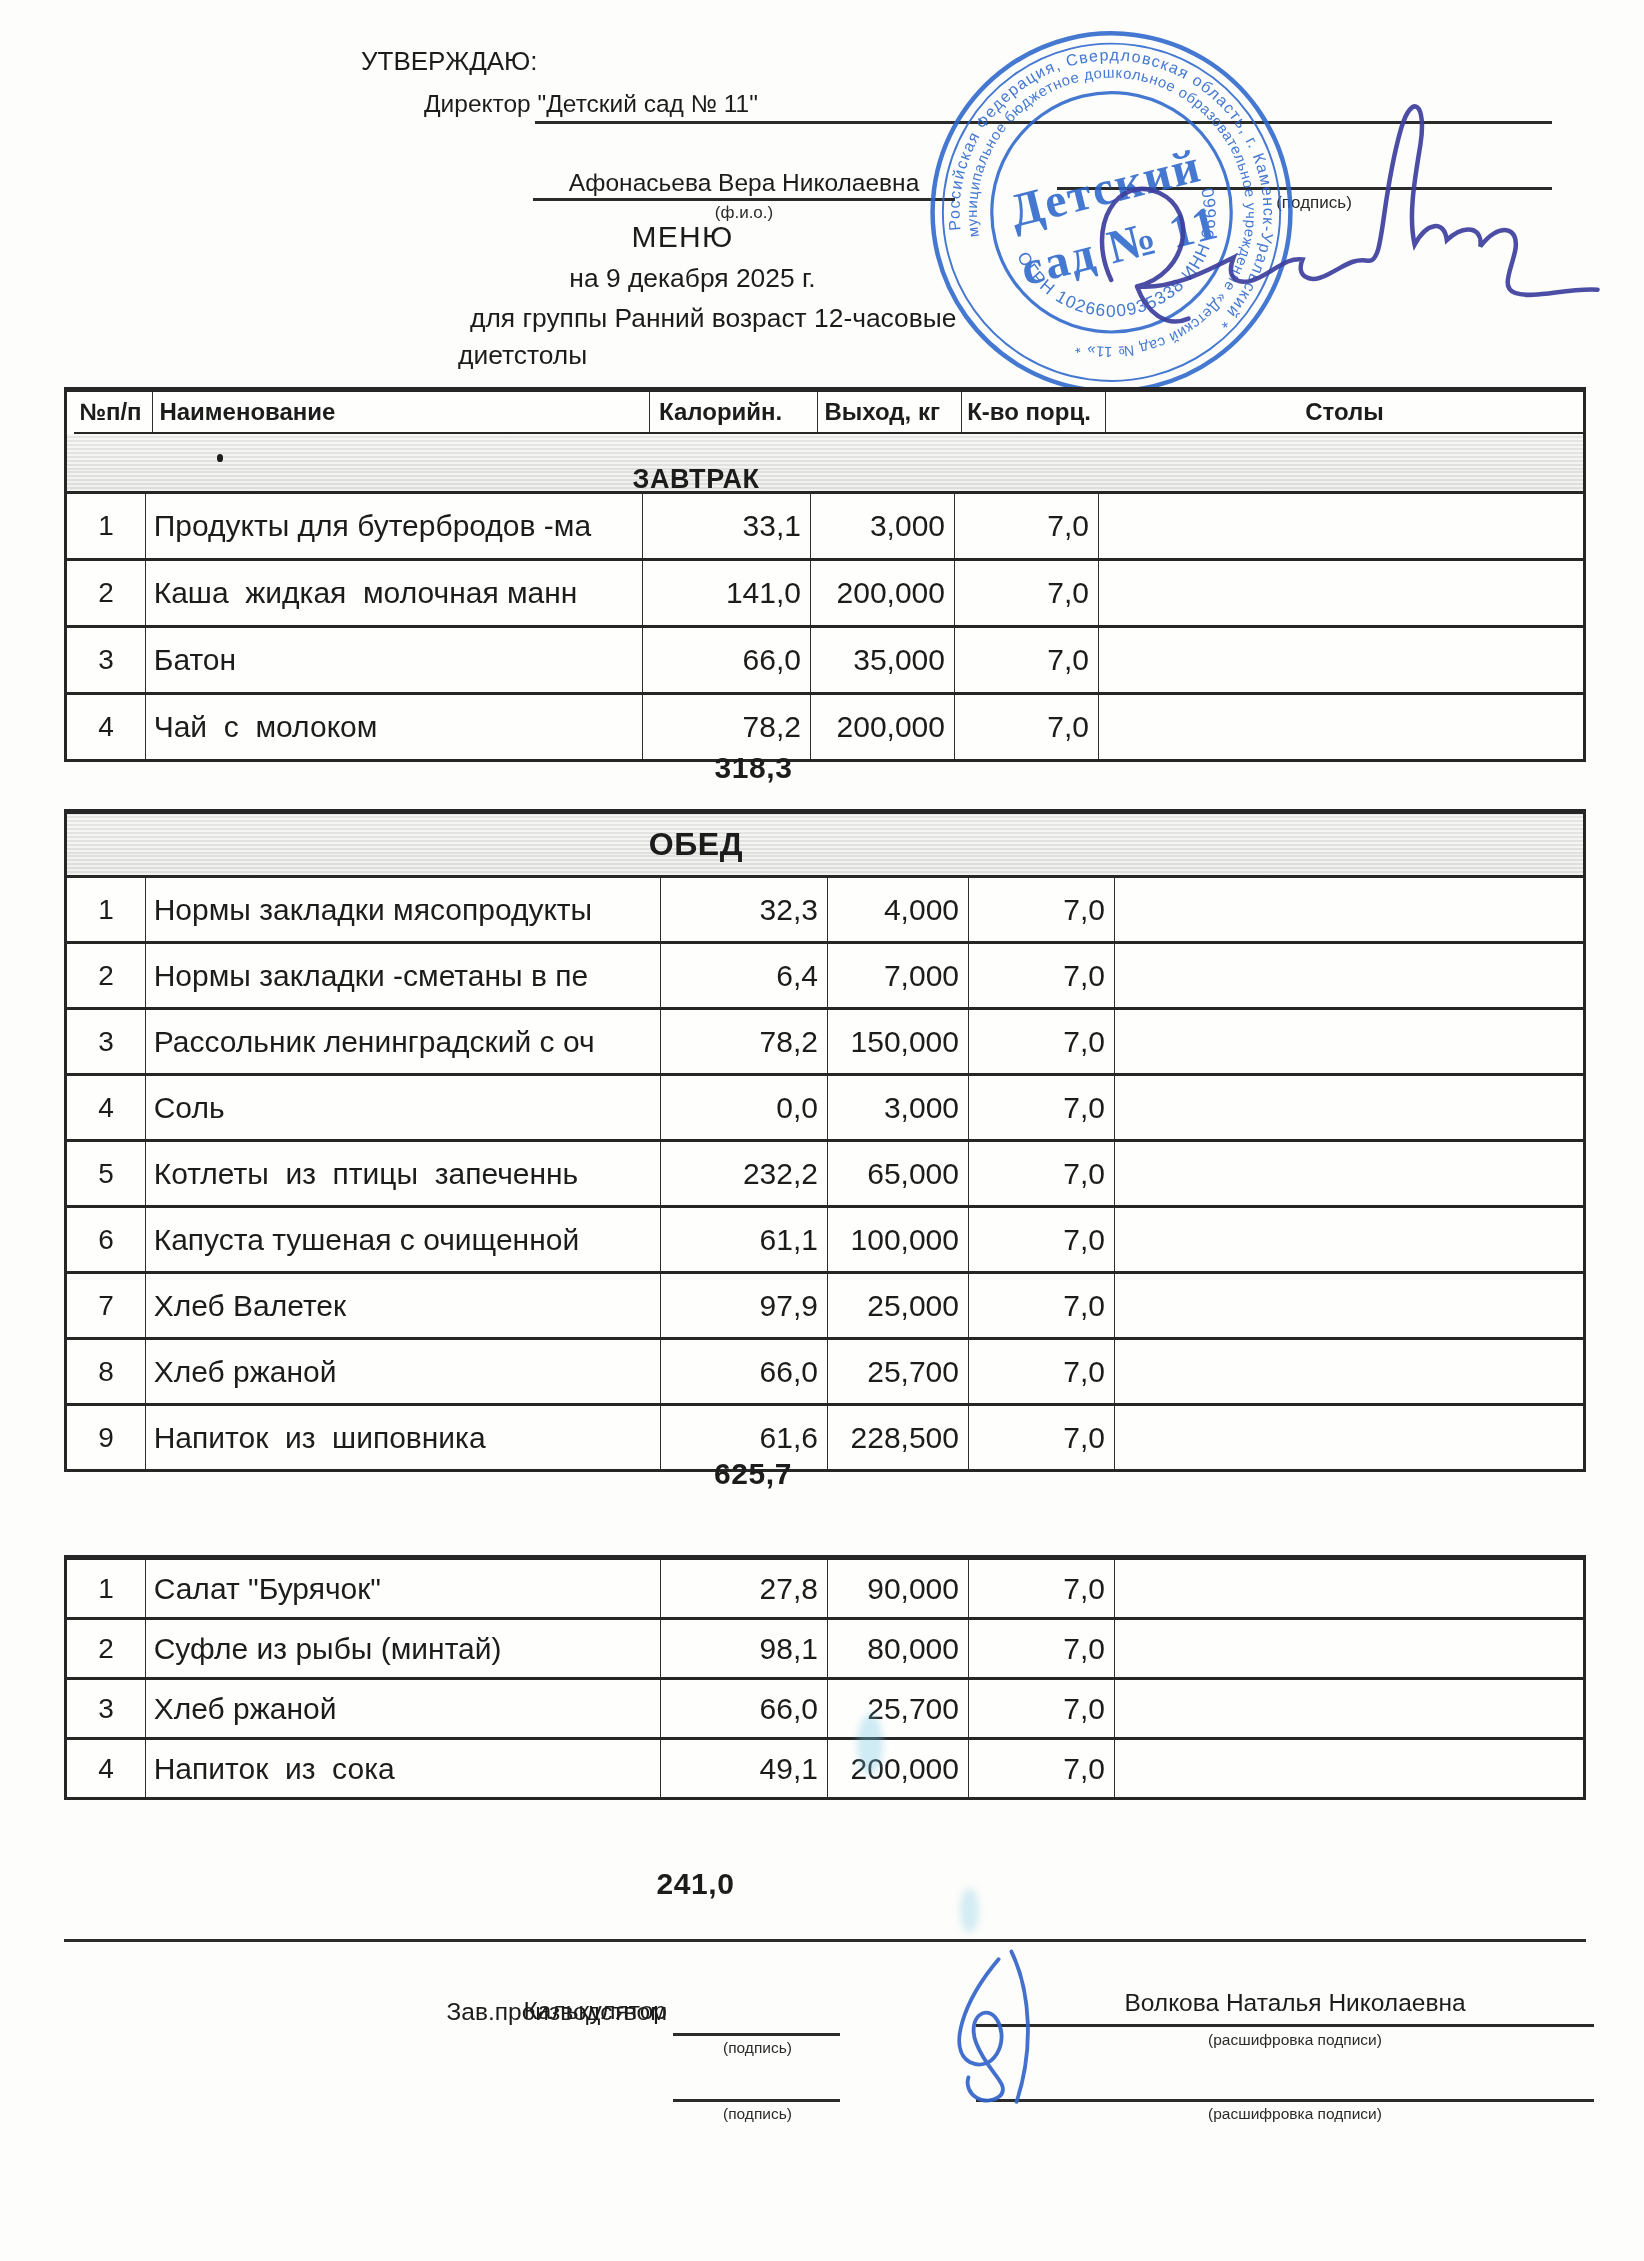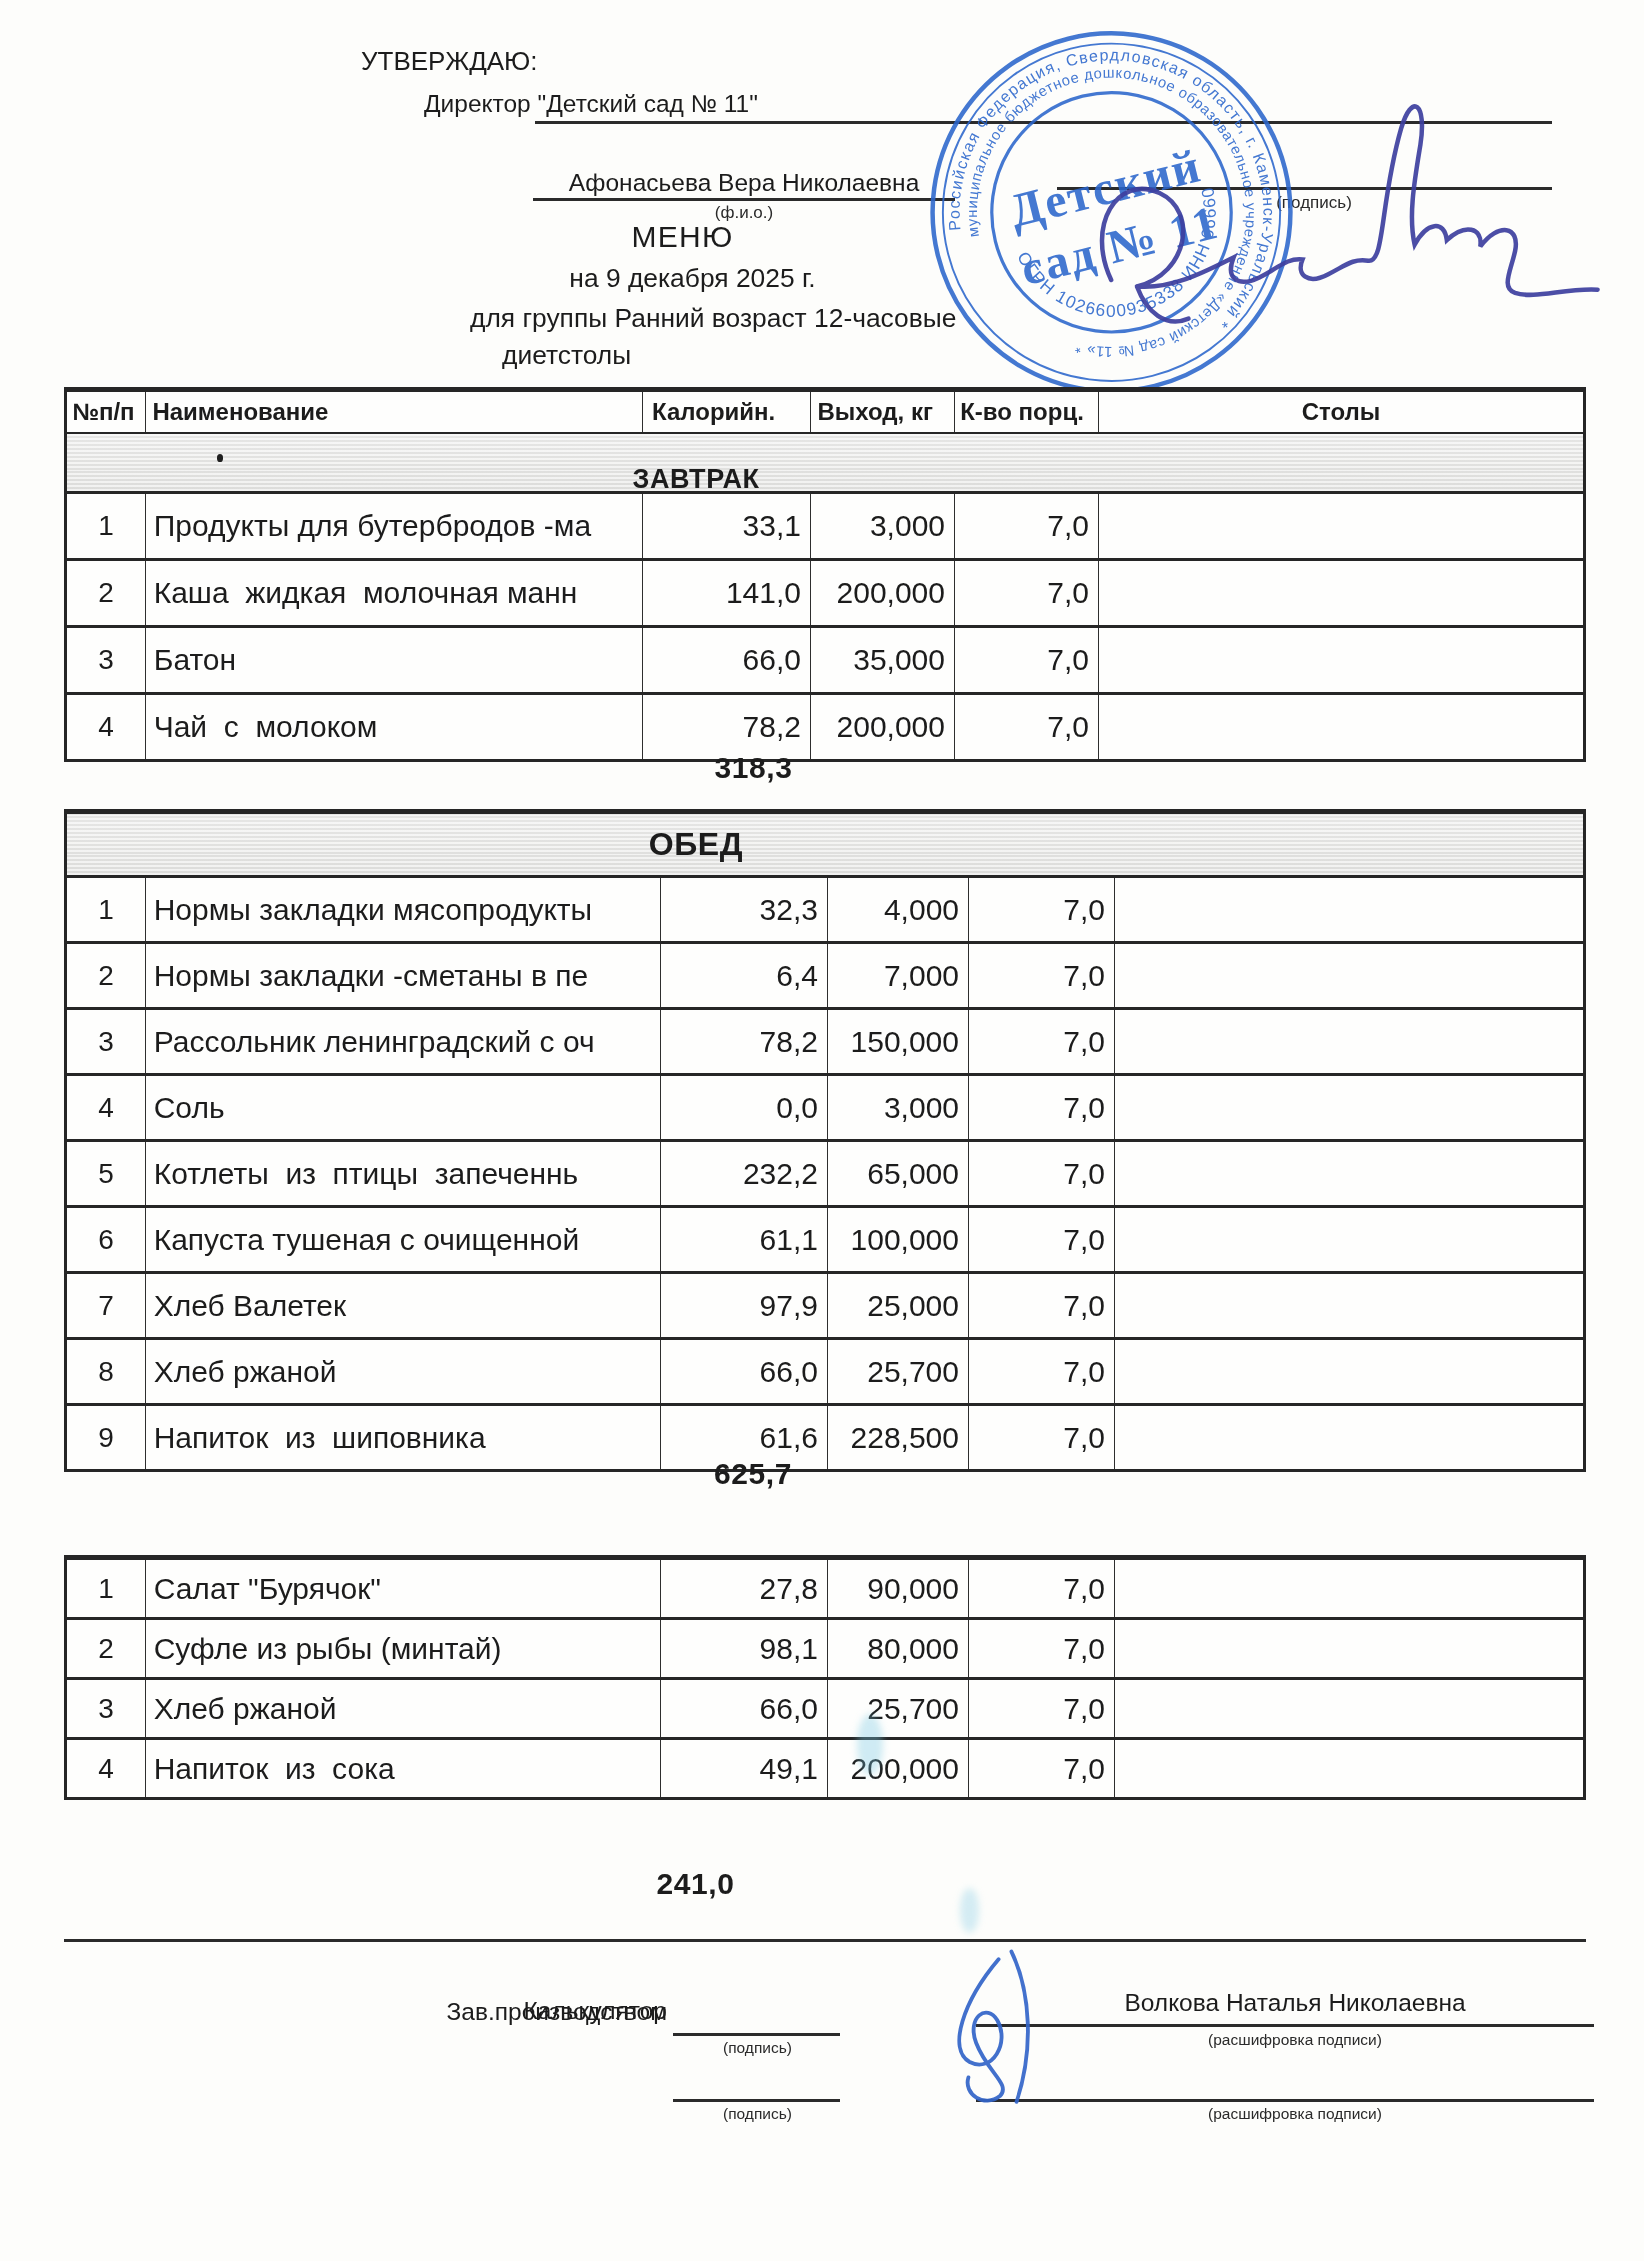--- a/index.html
+++ b/index.html
@@ -30,21 +30,21 @@
   .row:last-child{border-bottom:none;}
   .t1 .row{grid-template-columns:79px 497px 168px 144px 144px 1fr;}
   .t2 .row,.t3 .row{grid-template-columns:79px 515px 167px 141px 146px 1fr;}
   .cell{
     border-right:1.9px solid #2e2e2e;
     display:flex;align-items:center;
     font-size:30px;overflow:hidden;box-sizing:border-box;
     white-space:pre;
   }
   .cell:last-child{border-right:none;}
-  .header-row{height:40px;border-bottom:2.6px solid #262626;}
+  .header-row{height:40px;border-bottom:2.6px solid #262626;margin-left:7px;}
   .header-row .cell{font-size:24px;font-weight:bold;align-items:center;}
   .header-row .cell.c0{padding-left:5.2px;}
   .header-row .cell.c1{padding-left:6.4px;}
   .header-row .cell.c2{padding-left:9px;}
   .header-row .cell.c3{padding-left:6.4px;}
   .header-row .cell.c4{padding-left:5.2px;}
   .header-row .cell.c5{justify-content:center;}
   .band{
     height:57px;border-bottom:3.2px solid #262626;
     display:flex;align-items:center;justify-content:center;
@@ -109,21 +109,21 @@
   <svg class="abs" style="left:1050px;top:61px;" width="554" height="277" viewBox="0 0 860 430">
     <g fill="none" stroke="#3d3f9e" stroke-width="7" stroke-linecap="round" opacity="0.92">
       <path d="M 95 340 C 55 255 105 175 170 205 C 230 233 215 330 135 350 C 190 355 245 325 285 305 C 272 338 292 352 325 336 C 352 323 368 305 392 308 C 382 332 400 348 432 331 C 458 318 470 306 494 310 C 520 314 512 220 545 105 C 562 48 585 65 575 130 C 566 185 556 240 566 285 C 585 250 612 246 616 278 C 644 252 672 258 668 288 C 696 250 730 256 722 295 C 715 327 700 352 722 360 C 752 370 800 352 850 355"></path>
       <path d="M 135 350 C 150 390 180 415 215 400"></path>
     </g>
   </svg>
 
   <div class="abs b ctr" style="left:425px;top:220px;width:515px;font-size:30px;letter-spacing:1.3px;">МЕНЮ</div>
   <div class="abs b ctr" style="left:425px;top:263px;width:535px;font-size:26.4px;">на 9 декабря 2025 г.</div>
   <div class="abs b" style="left:470px;top:303px;font-size:26.4px;">для группы Ранний возраст 12-часовые</div>
-  <div class="abs b" style="left:458px;top:340px;font-size:26.4px;margin-left:44px;">диетстолы</div>
+  <div class="abs b" style="left:458px;top:340px;font-size:26.4px;">диетстолы</div>
 
   <div class="menu-table t1" style="top:387px;">
     <div class="row header-row">
       <div class="cell c0">№п/п</div>
       <div class="cell c1">Наименование</div>
       <div class="cell c2">Калорийн.</div>
       <div class="cell c3">Выход, кг</div>
       <div class="cell c4">К-во порц.</div>
       <div class="cell c5">Столы</div>
     </div>

